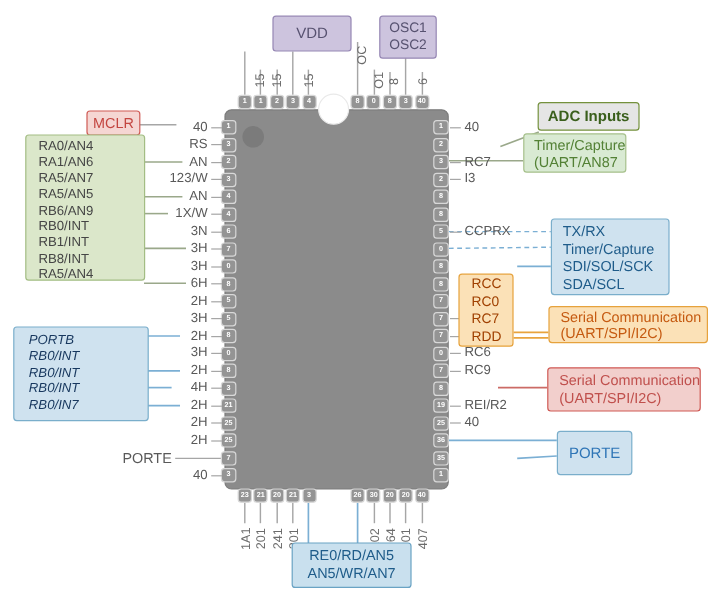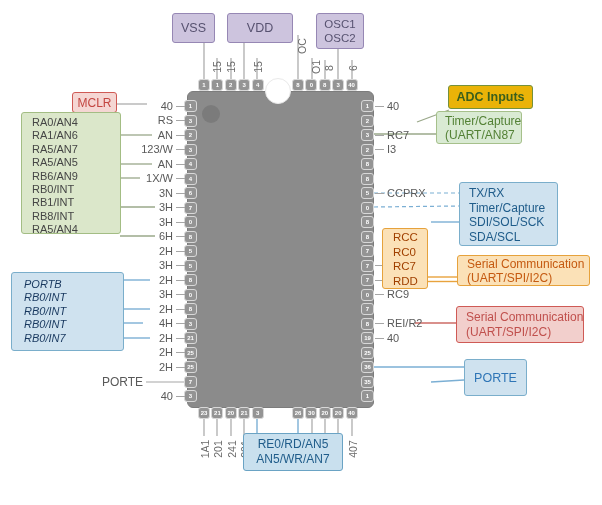--- a/index.html
+++ b/index.html
@@ -45,21 +45,21 @@
   .box .line{white-space:nowrap;}
   #vss-box,#vdd-box,#osc-box{background:#cdc4de;border-color:#9687b4;color:#575270;
     display:flex;flex-direction:column;align-items:center;justify-content:center;font-size:12.5px;}
   #osc-box{font-size:11.5px;line-height:14px;}
   #mclr-box{background:#f5d6d3;border-color:#cf5a55;color:#c34641;font-size:12px;
     display:flex;align-items:center;justify-content:center;}
   #green-box{background:#dbe7ca;border-color:#a3bd84;color:#454545;font-size:11px;
     padding:3px 0 0 10px;line-height:13.4px;}
   #portb-box{background:#cfe2ef;border-color:#7aaecb;color:#17375e;font-size:11px;
     padding:5px 0 0 12px;line-height:13.4px;font-style:italic;}
-  #adc-box{background:#eab308;border-color:#74913d;color:#3a5f1c;font-weight:bold;font-size:12.5px;
+  #adc-box{background:#e5e5e5;border-color:#74913d;color:#3a5f1c;font-weight:bold;font-size:12.5px;
     display:flex;align-items:center;justify-content:center;}
   #timer-box{background:#d9ead3;border-color:#a6c08b;color:#538135;font-size:12px;
     padding:2px 0 0 8px;line-height:14px;}
   #txrx-box{background:#cfe2ef;border-color:#7aaecb;color:#1f5c8a;font-size:12px;
     padding:3px 0 0 9px;line-height:14.6px;}
   #cport-box{background:#fbe1b7;border-color:#e6a23c;color:#a04000;font-size:11.5px;
     padding:1px 0 0 10px;line-height:14.5px;}
   #ser-orange-box{background:#fbe1b7;border-color:#e6a23c;color:#c55a11;font-size:12px;
     padding:1px 0 0 9px;line-height:14px;}
   #ser-red-box{background:#f2cfcc;border-color:#cf5a55;color:#c0504d;font-size:12px;
@@ -344,20 +344,24 @@
       <div class="pin-row">
         <span class="tick"></span>
         <span class="lbl">RD7</span>
       </div>
       <div class="pin-row">
         <span class="tick"></span>
         <span class="lbl">RD8</span>
       </div>
       <div class="pin-row">
         <span class="tick"></span>
+        <span class="lbl">RC6</span>
+      </div>
+      <div class="pin-row">
+        <span class="tick"></span>
         <span class="lbl">RC9</span>
       </div>
       <div class="pin-row empty">
         <span class="tick"></span>
         <span class="lbl"></span>
       </div>
       <div class="pin-row">
         <span class="tick"></span>
         <span class="lbl">REI/R2</span>
       </div>
@@ -377,21 +381,20 @@
 
   <div class="vlab" style="left:185px;top:442px;">1A1</div>
   <div class="vlab" style="left:198px;top:442px;">201</div>
   <div class="vlab" style="left:212px;top:442px;">241</div>
   <div class="vlab" style="left:225px;top:442px;">201</div>
   <div class="vlab" style="left:293px;top:442px;">102</div>
   <div class="vlab" style="left:306px;top:442px;">264</div>
   <div class="vlab" style="left:319px;top:442px;">201</div>
   <div class="vlab" style="left:333px;top:442px;">407</div>
 
-  <div id="vss-box" class="box" style="left:172px;top:13px;width:43px;height:30px;">VSS</div>
   <div id="vdd-box" class="box" style="left:227px;top:13px;width:66px;height:30px;">VDD</div>
   <div id="osc-box" class="box" style="left:316px;top:13px;width:48px;height:36px;">
       <div class="line">OSC1</div>
       <div class="line">OSC2</div>
     </div>
   <div id="mclr-box" class="box" style="left:72px;top:92px;width:45px;height:21px;">MCLR</div>
   <div id="green-box" class="box" style="left:21px;top:112px;width:100px;height:122px;">
       <div class="line">RA0/AN4</div>
       <div class="line">RA1/AN6</div>
       <div class="line">RA5/AN7</div>
@@ -430,18 +433,18 @@
     </div>
   <div id="ser-orange-box" class="box" style="left:457px;top:255px;width:133px;height:31px;">
       <div class="line">Serial Communication</div>
       <div class="line">(UART/SPI/I2C)</div>
     </div>
   <div id="ser-red-box" class="box" style="left:456px;top:306px;width:128px;height:37px;">
       <div class="line">Serial Communication</div>
       <div class="line">(UART/SPI/I2C)</div>
     </div>
   <div id="porte-box" class="box" style="left:464px;top:359px;width:63px;height:37px;">PORTE</div>
-  <div id="bottom-box" class="box" style="left:243px;top:433px;width:100px;height:38px;">
+  <div id="bottom-box" class="box" style="left:243px;top:452px;width:100px;height:38px;">
       <div class="line">RE0/RD/AN5</div>
       <div class="line">AN5/WR/AN7</div>
     </div>
 
 </div>
 
 </body></html>

